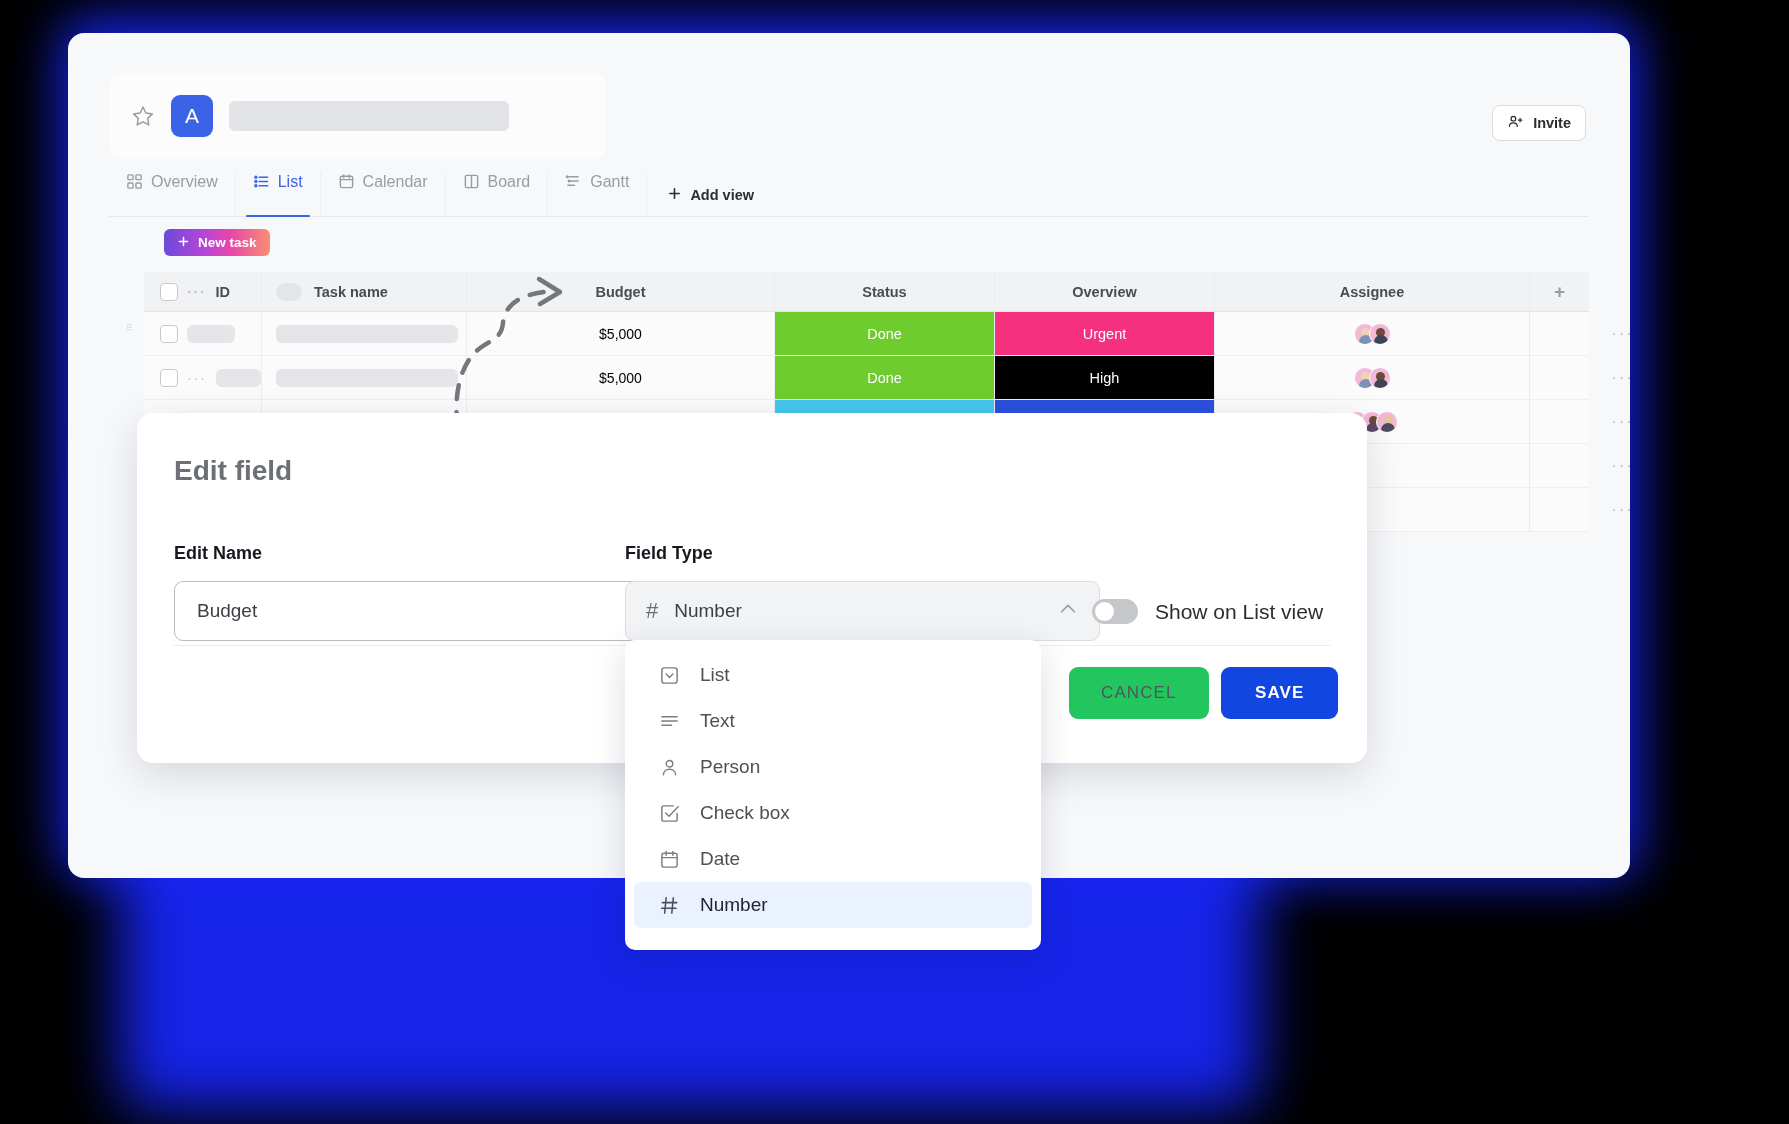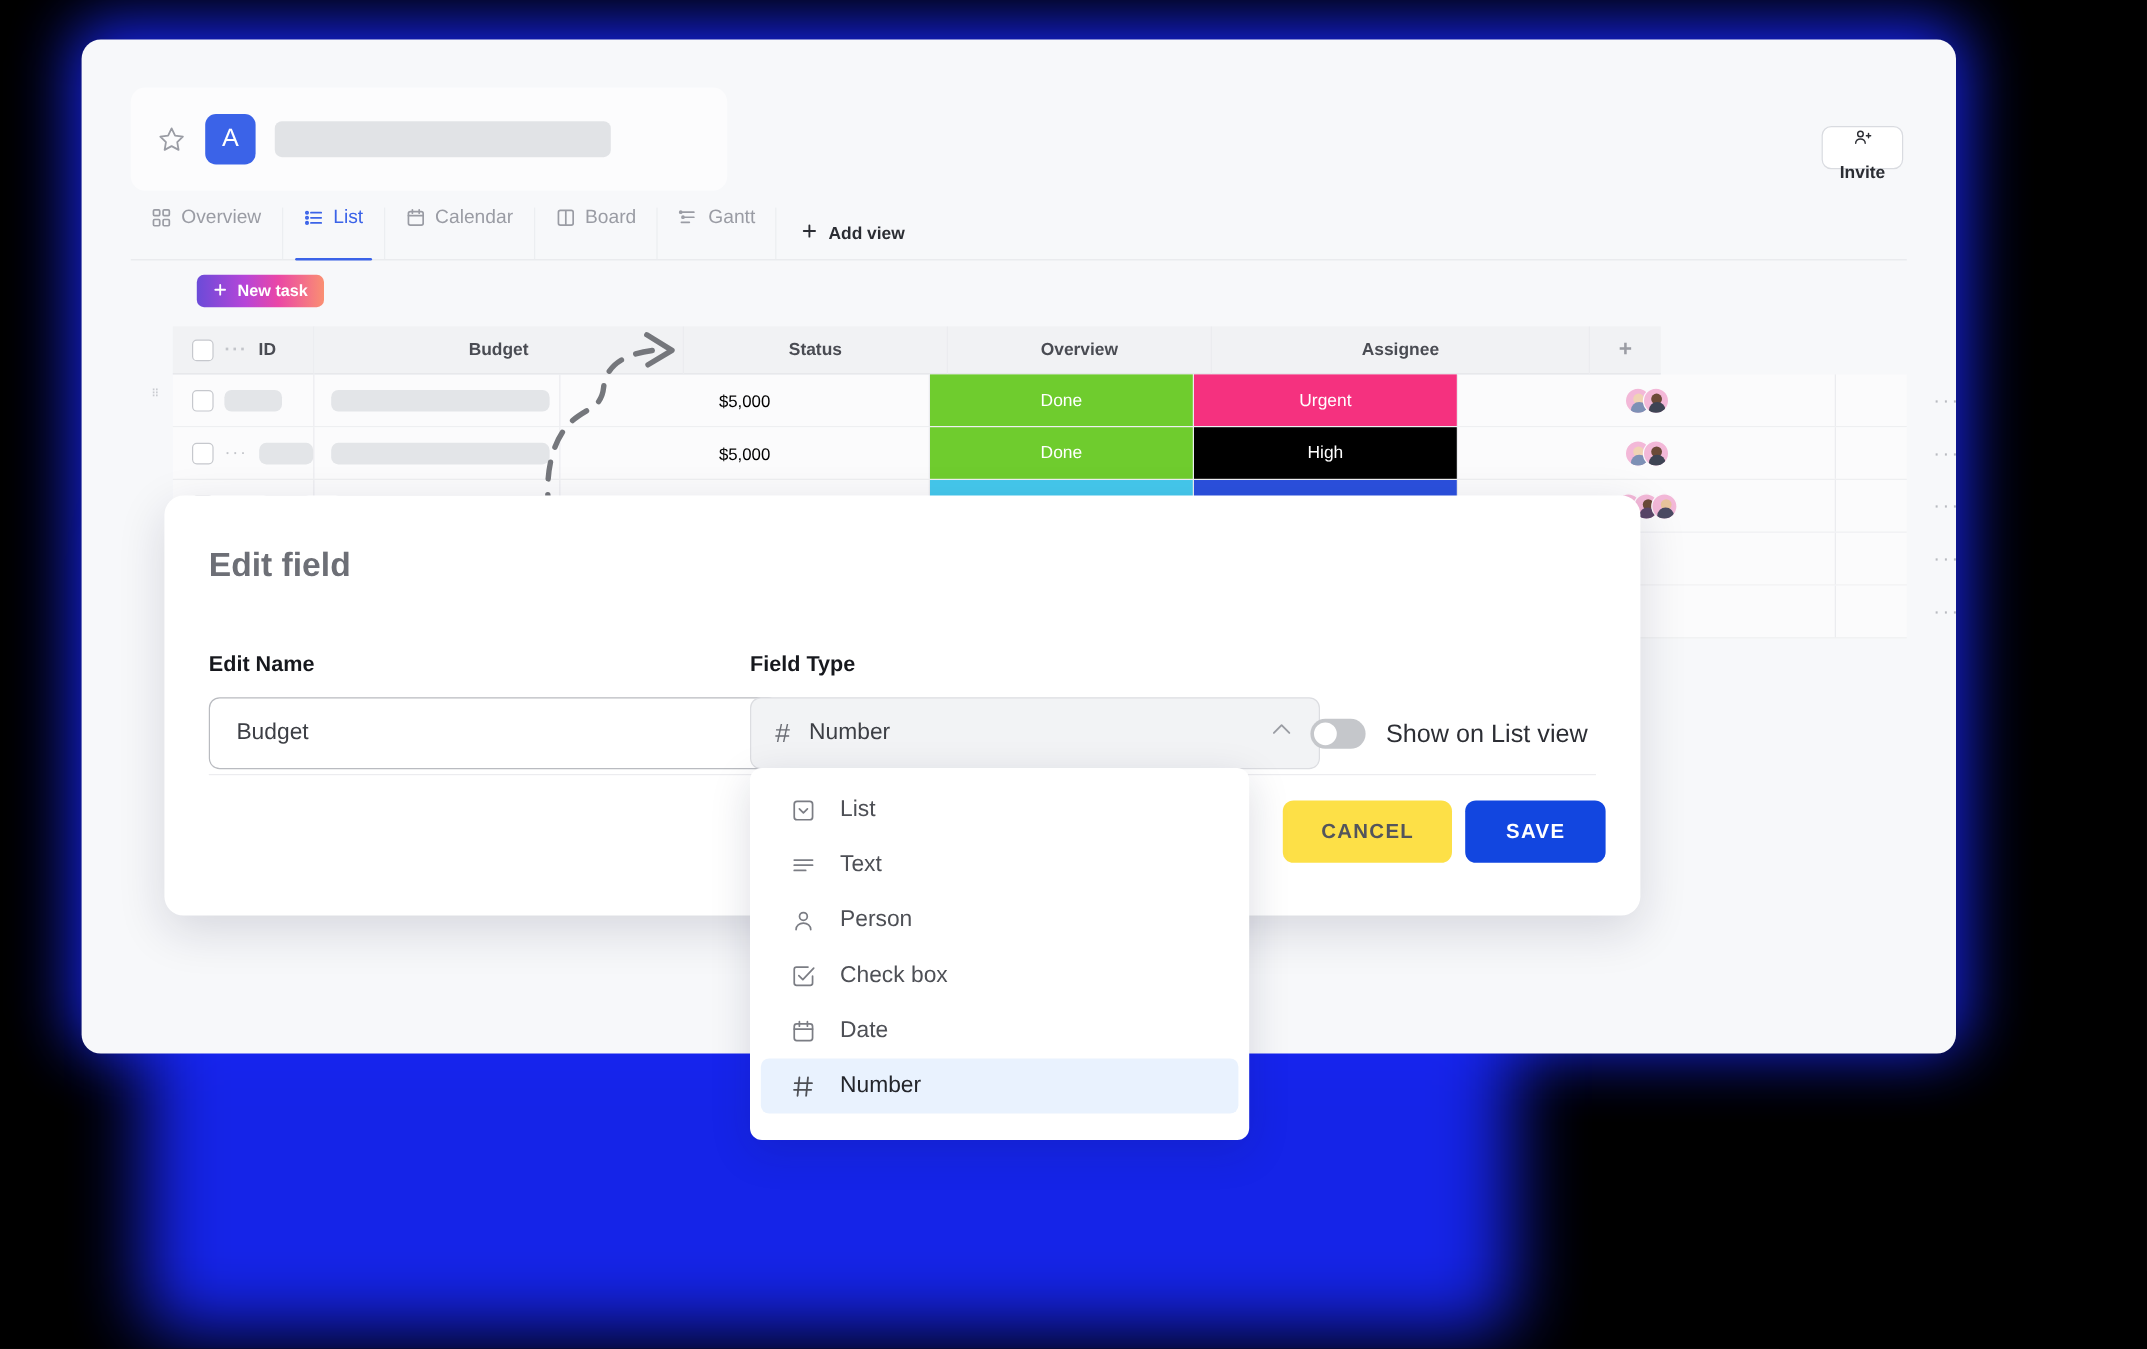--- a/index.html
+++ b/index.html
@@ -62,21 +62,20 @@
 
   
   .invite-btn {
     position: absolute; right: 44px; top: 72px;
     height: 36px; padding: 0 14px;
     border: 1px solid #d9dbe0; border-radius: 8px;
     background: #fff;
     display: flex; align-items: center; gap: 9px;
     font-size: 14.5px; font-weight: 700; color: #2b2d33;
     cursor: pointer;
-    flex-direction: column;
   }
 
   
   .tabs {
     position: absolute; left: 41px; top: 140px;
     width: 1480px; height: 44px;
     display: flex; align-items: stretch;
     border-bottom: 1px solid #e7e8ec;
   }
   .tab {
@@ -225,22 +224,22 @@
     position: absolute; left: 3px; top: 3px;
     width: 19px; height: 19px; border-radius: 50%; background: #fff;
   }
   .toggle-label { font-size: 21px; color: #2c2e34; }
 
   .modal-div { position: absolute; left: 37px; right: 37px; top: 232px; height: 1px; background: #ececef; }
 
   .btn-cancel {
     position: absolute; left: 932px; top: 254px;
     height: 52px; padding: 0 32px;
-    border: none; border-radius: 9px; background: #fde047;
-    font-size: 17px; font-weight: 700; letter-spacing: 1.1px; color: #53555c;
+    border: none; border-radius: 9px; background: #22c55e;
+    font-size: 17px; font-weight: 400; letter-spacing: 1.1px; color: #53555c;
     cursor: pointer;
   }
   .btn-save {
     position: absolute; left: 1084px; top: 254px;
     height: 52px; padding: 0 34px;
     border: none; border-radius: 9px; background: #1246e0;
     color: #fff; font-size: 17px; font-weight: 700; letter-spacing: 1.1px;
     cursor: pointer;
   }
 
@@ -369,20 +368,24 @@
     </button>
 
     <div class="table">
 
       <div class="thead">
         <div class="trow">
           <div class="cell c-id">
             <span class="chk"></span>
             <span class="dots3">···</span>
             <span>ID</span>
+          </div>
+          <div class="cell c-task">
+            <span class="skel-pill"></span>
+            <span>Task name</span>
           </div>
           <div class="cell c-budget">
             <span>Budget</span>
           </div>
           <div class="cell c-status">
             <span>Status</span>
           </div>
           <div class="cell c-prio">
             <span>Overview</span>
           </div>

